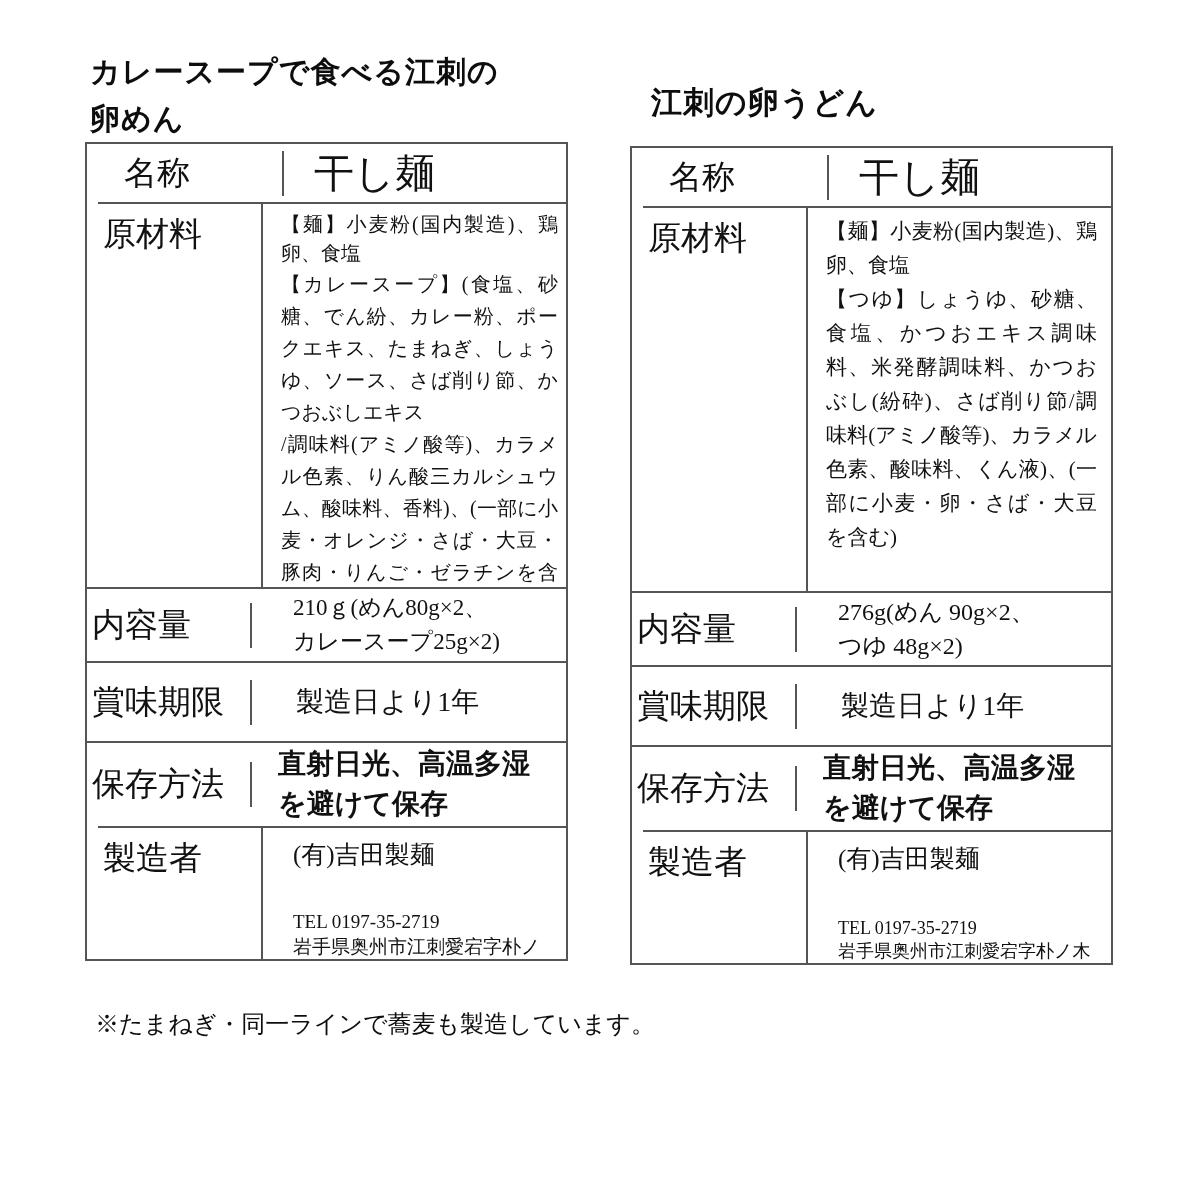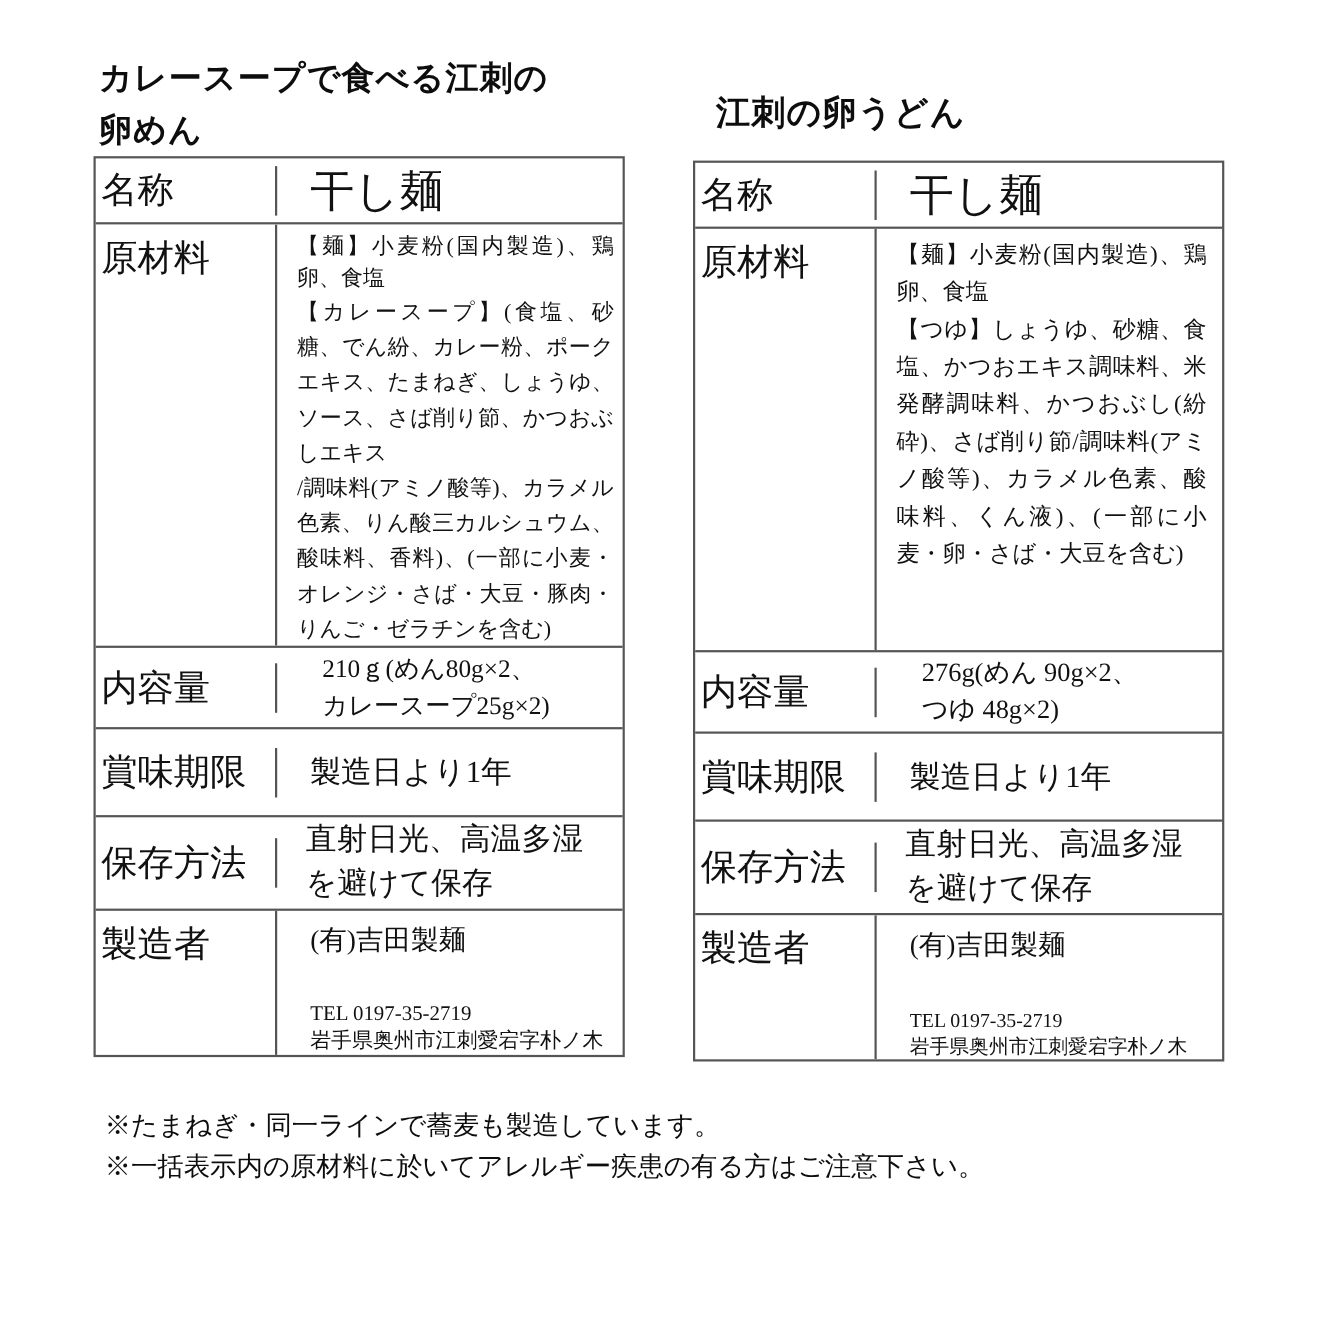--- a/index.html
+++ b/index.html
@@ -30,59 +30,59 @@
     width: 483px;
     border: 2px solid #555555;
     box-sizing: border-box;
     background: #ffffff;
   }
   #table-0 { left: 85px;  top: 142px; }
   #table-1 { left: 630px; top: 146px; }
 
   .row { display: flex; align-items: center; box-sizing: border-box; overflow: hidden; }
   .row + .row { border-top: 2px solid #555555; }
-  .row.top { align-items: stretch; }
+  .row.top { align-items: stretch; margin-left: 11px; }
 
   .label-cell {
     flex: 0 0 165px;
     width: 165px;
     border-right: 2px solid #555555;
     box-sizing: border-box;
     font-size: 33px;
     padding-left: 5px;
     display: flex;
     align-items: center;
     overflow: hidden;
   }
   .row.top .label-cell { align-items: flex-start; padding-top: 8px; }
 
   .value-cell { flex: 1; box-sizing: border-box; overflow: hidden; }
 
-  .r-name { height: 58px; }
+  .r-name { height: 58px; padding-left: 32px; }
   .r-ing  { height: 385px; }
   .r-amt  { height: 74px; }
   .r-exp  { height: 80px; }
   .r-sto  { height: 85px; }
   .r-mak  { height: 133px; }
 
   .name-value { font-size: 40px; padding-left: 30px; }
 
   .ing-cell { padding: 6px 8px 0 18px; font-size: 20px; }
   .ing-noodle { line-height: 29px; text-align: justify; white-space: pre-line; }
   .ing-soup   { line-height: 32px; text-align: justify; white-space: pre-line; }
   #table-1 .ing-cell   { font-size: 21px; padding-right: 14px; }
   #table-1 .ing-noodle { line-height: 34px; }
   #table-1 .ing-soup   { line-height: 34px; }
 
   .amt-value { font-size: 23px; line-height: 34px; padding-left: 41px; white-space: pre-line; }
   #table-1 .amt-value { font-size: 24px; }
 
-  .exp-value { font-size: 28px; padding-left: 30px; }
+  .exp-value { font-size: 28px; padding-left: 44px; }
 
-  .sto-value { font-size: 28px; line-height: 40px; padding: 2px 24px 4px 26px; }
+  .sto-value { font-size: 28px; line-height: 40px; padding: 2px 24px 4px 26px; font-weight: bold; }
 
   .mak-cell { padding: 10px 8px 0 30px; }
   .mak-name { font-size: 25px; }
   .mak-contact { margin-top: 38px; font-size: 19px; line-height: 25px; white-space: pre-line; }
   #table-1 .mak-contact { font-size: 18px; line-height: 23px; margin-top: 42px; }
 
   
   .notes {
     position: absolute;
     left: 95px;
@@ -169,14 +169,13 @@
       <div class="mak-name">(有)吉田製麺</div>
       <div class="mak-contact">TEL 0197-35-2719
 岩手県奥州市江刺愛宕字朴ノ木
 220-1</div>
     </div>
   </div>
 </div>
 
 <div class="notes">
   <div class="note-line">※たまねぎ・同一ラインで蕎麦も製造しています。</div>
-  <div class="note-line">※一括表示内の原材料に於いてアレルギー疾患の有る方はご注意下さい。</div>
 </div>
 
 </body></html>

